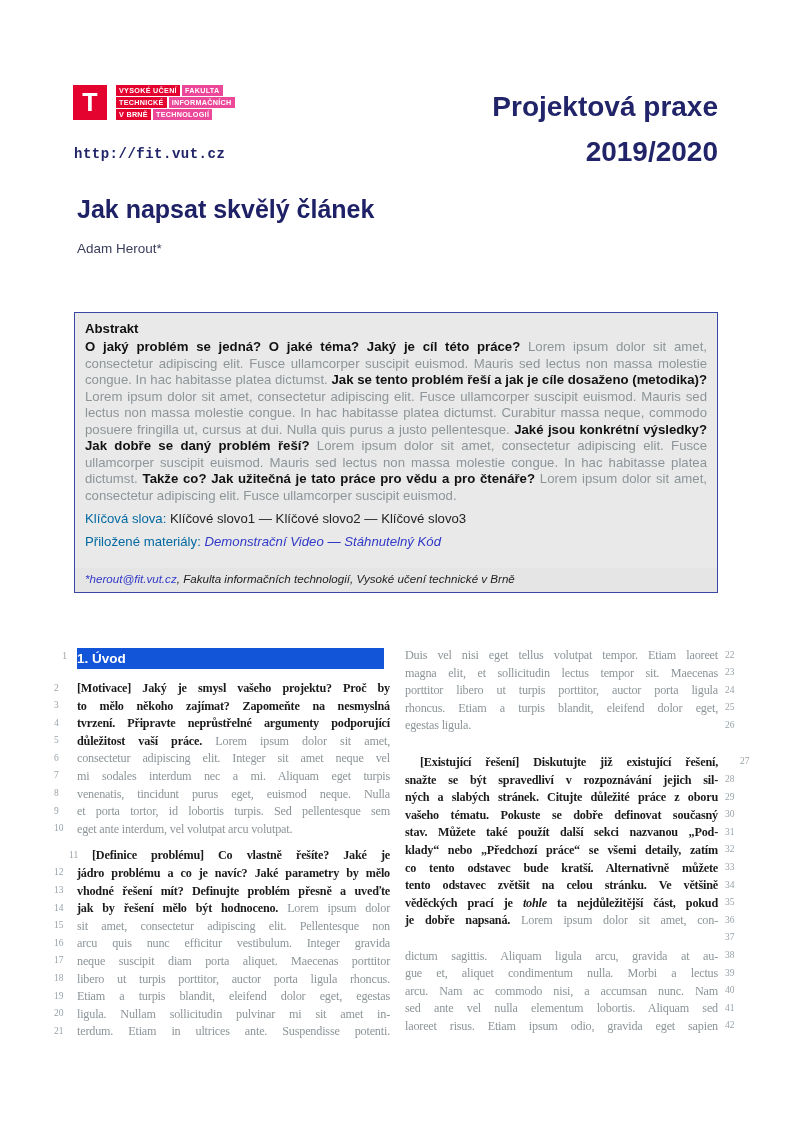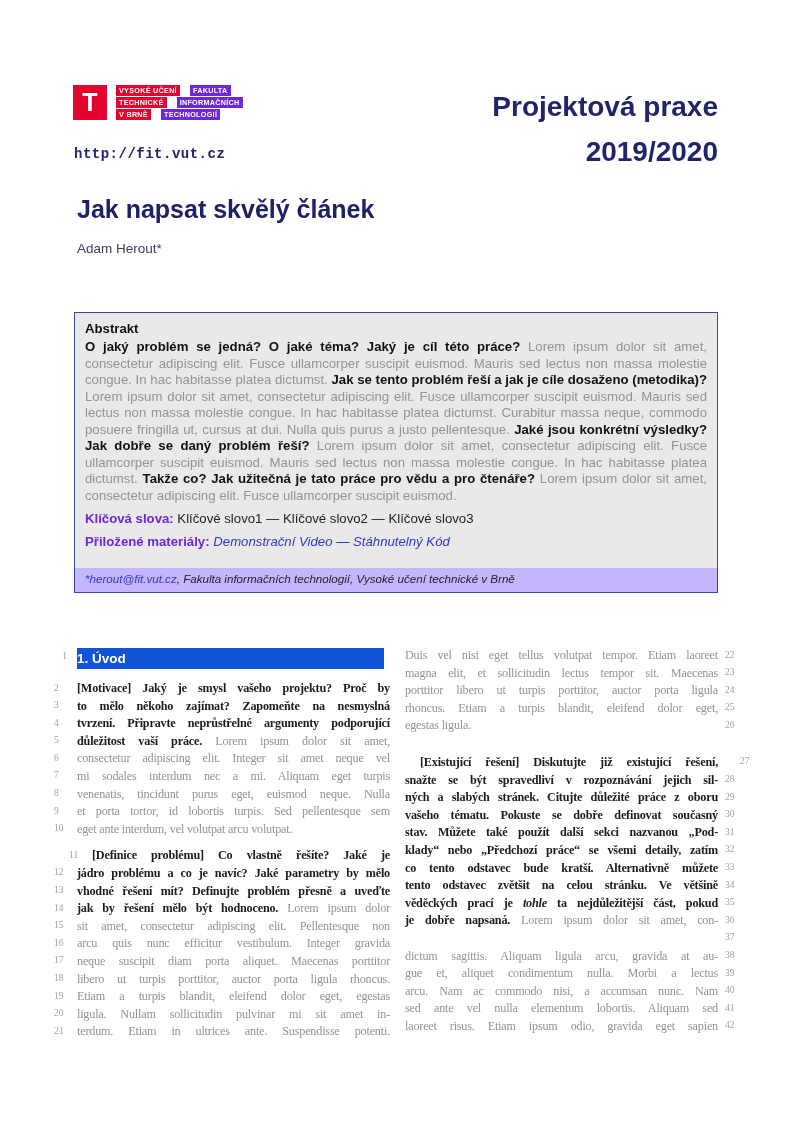--- a/index.html
+++ b/index.html
@@ -3,45 +3,45 @@
 <meta charset="utf-8">
 <style>
   html,body{margin:0;padding:0;background:#fff;}
   .page{position:relative;width:794px;height:1123px;background:#fff;overflow:hidden;
         font-family:"Liberation Sans",sans-serif;}
   
   .logo-sq{position:absolute;left:73px;top:85px;width:34px;height:35px;background:#e4032e;
            display:flex;align-items:center;justify-content:center;color:#fff;
            font:bold 25px/25px "Liberation Sans",sans-serif;}
   .logo-rows{position:absolute;left:116px;top:85px;}
-  .logo-row{display:flex;gap:10px;margin-bottom:1px;height:11px;}
+  .logo-row{display:flex;gap:2px;margin-bottom:1px;height:11px;}
   .logo-row span{font:bold 7.2px/11px "Liberation Sans",sans-serif;color:#fff;
                  padding:0 3px;letter-spacing:.3px;white-space:nowrap;}
-  .lr{background:#e4032e}.lb{background:#6d28d9}
+  .lr{background:#e4032e}.lb{background:#ec4899}
   .url{position:absolute;left:74px;top:146px;font:bold 14px "Liberation Mono",monospace;
        color:#212468;text-decoration:none;letter-spacing:.5px;}
   .course{position:absolute;right:76px;top:84px;text-align:right;color:#212468;
           font:bold 28px/45px "Liberation Sans",sans-serif;}
   
   .title{position:absolute;left:77px;top:194px;margin:0;color:#1f2166;
          font:bold 25px/30px "Liberation Sans",sans-serif;}
   .author{position:absolute;left:77px;top:241px;color:#3a3d5c;
           font:13.5px "Liberation Sans",sans-serif;}
   
   .absbox{position:absolute;left:74px;top:312px;width:644px;box-sizing:border-box;
           border:1px solid #3a47a5;}
   .absgray{background:#e9e9e9;padding:7px 10px 18px;}
   .absh{font:bold 13.2px/17px "Liberation Sans",sans-serif;color:#111;}
   .abst{margin:2px 0 0;font:13.2px/16.5px "Liberation Sans",sans-serif;
         text-align:justify;color:#a3a3a3;}
   .abst .sg-q{color:#111;font-weight:bold;}
   .kv{margin-top:7px;font:13.2px/16px "Liberation Sans",sans-serif;color:#222;}
-  .kl{font-weight:bold;color:#6d28d9;}
+  .kl{font-weight:normal;color:#0369a1;}
   .lnk{color:#3038c8;text-decoration:none;font-style:italic;}
-  .footnote{background:#c4b5fd;padding:4px 10px 6px;
+  .footnote{background:#e5e5e5;padding:4px 10px 6px;
             font:11.6px/14px "Liberation Sans",sans-serif;color:#222;}
   .fnit{font-style:italic;}
   
   .secbar{position:absolute;left:77px;top:648px;width:307px;height:21px;box-sizing:border-box;
           background:#1355d8;color:#fff;font:bold 13.5px/21px "Liberation Sans",sans-serif;
           padding-left:0;}
   .secnum{position:absolute;left:54px;top:651px;width:13px;text-align:right;
           font:9.5px "Liberation Serif",serif;color:#99a3aa;}
   
   .col{position:absolute;width:313px;font:12.2px/17.6px "Liberation Serif",serif;

